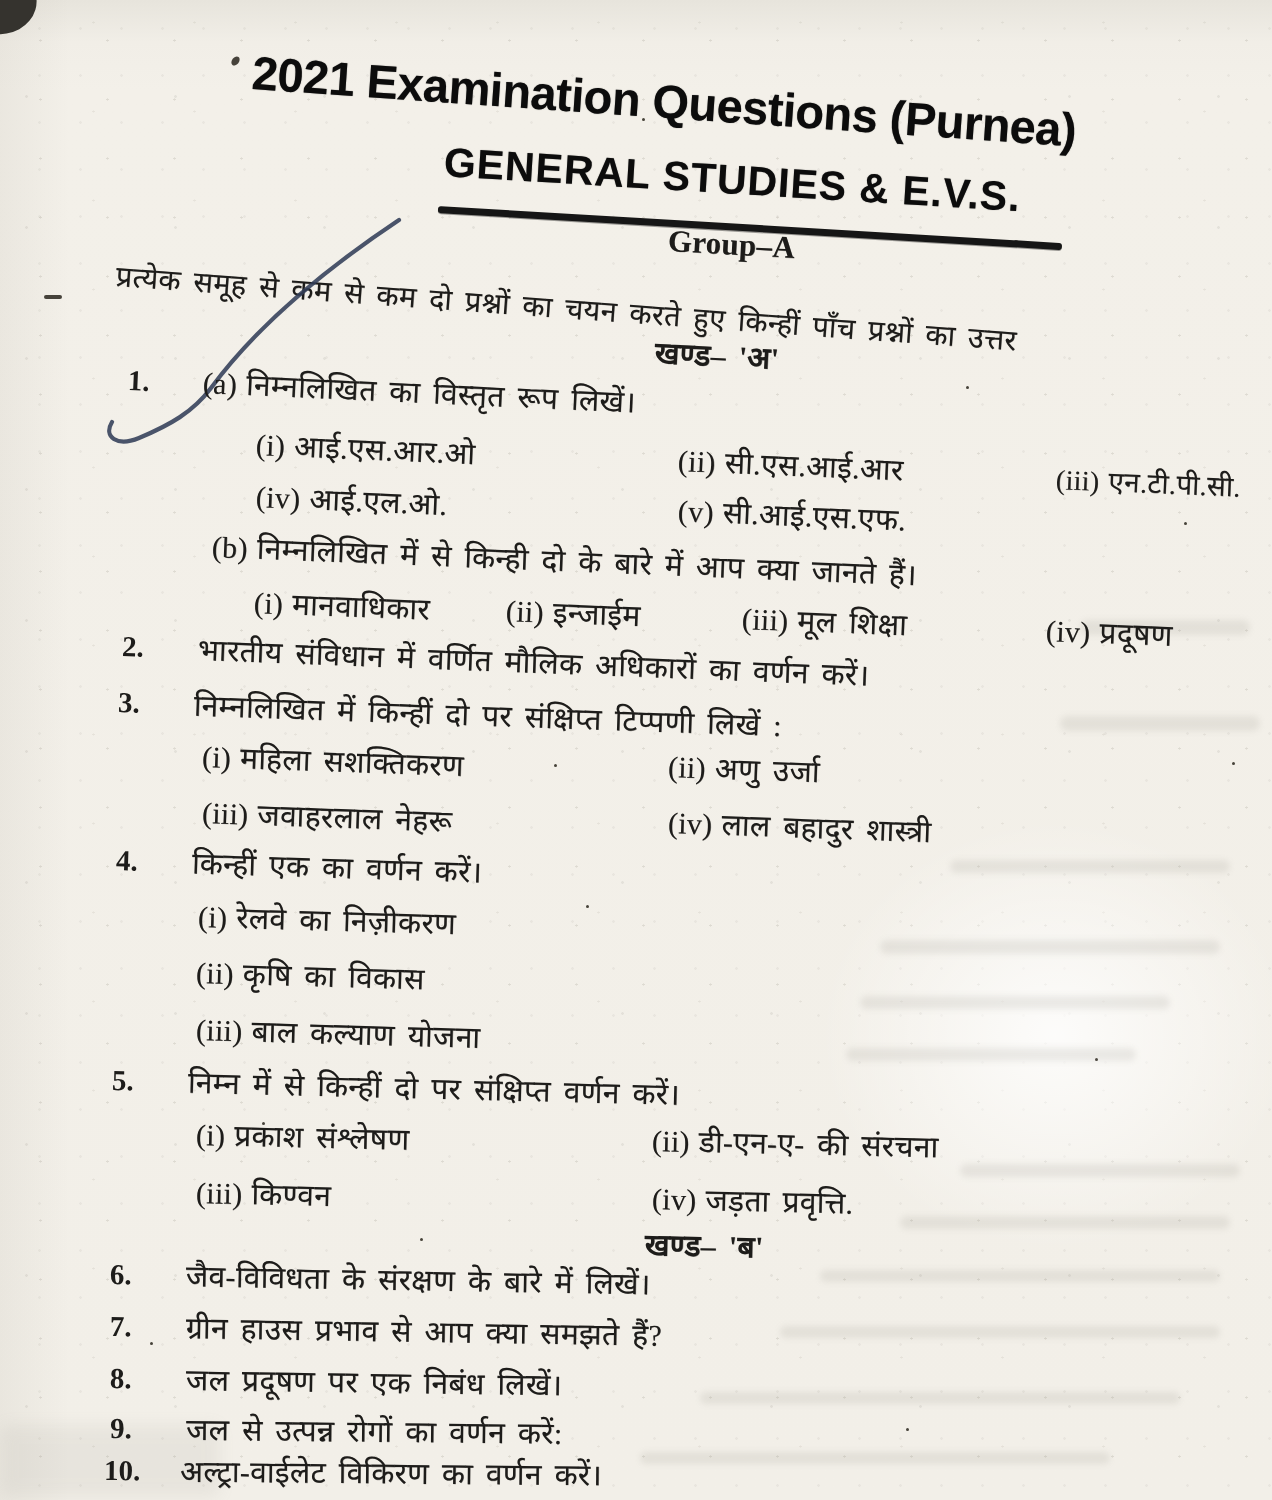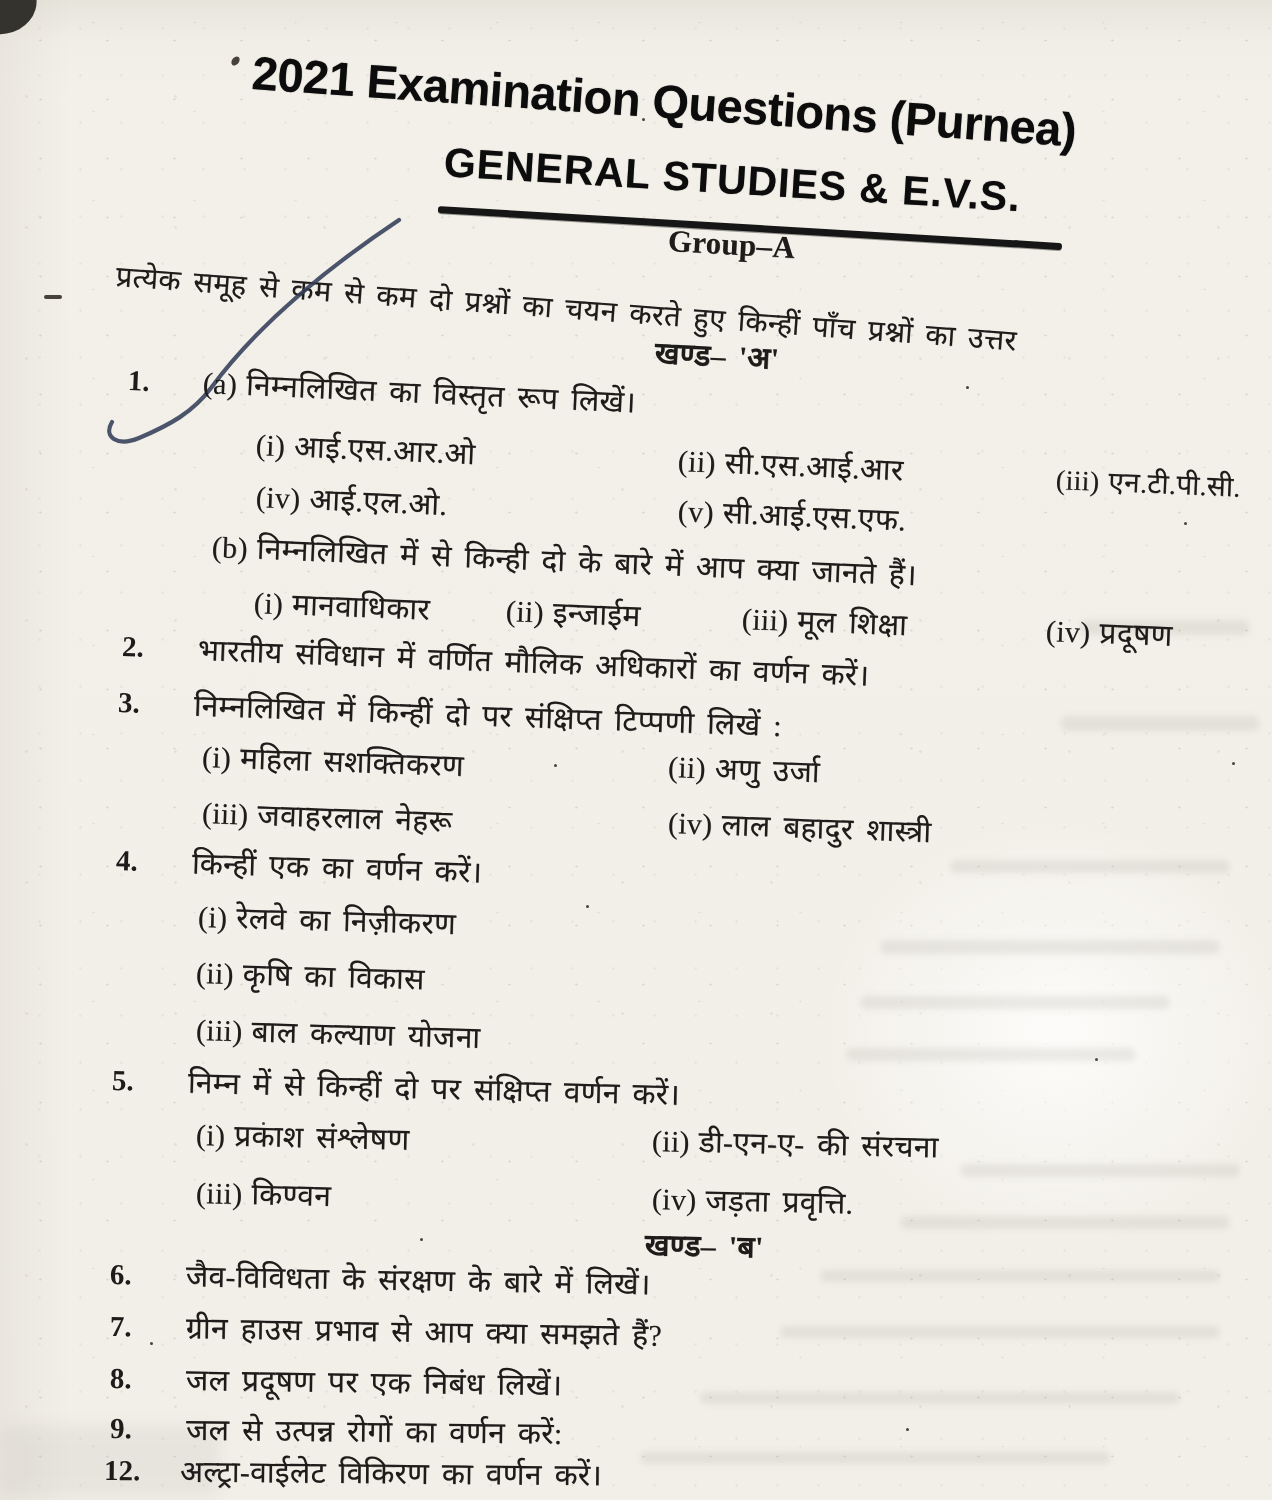--- a/index.html
+++ b/index.html
@@ -144,16 +144,16 @@
   </div>
   <div class="abs qline" style="left:110px;top:1360px;--r:0.8deg;">
     <span class="num">8.</span>
     <span class="hi">जल प्रदूषण पर एक निबंध लिखें।</span>
   </div>
   <div class="abs qline" style="left:110px;top:1410px;--r:0.6deg;">
     <span class="num">9.</span>
     <span class="hi">जल से उत्पन्न रोगों का वर्णन करें:</span>
   </div>
   <div class="abs qline" style="left:104px;top:1452px;--r:0.5deg;">
-    <span class="num">12.</span>
+    <span class="num">10.</span>
     <span class="hi">अल्ट्रा-वाईलेट विकिरण का वर्णन करें।</span>
   </div>
 </div>
 
 </body></html>

